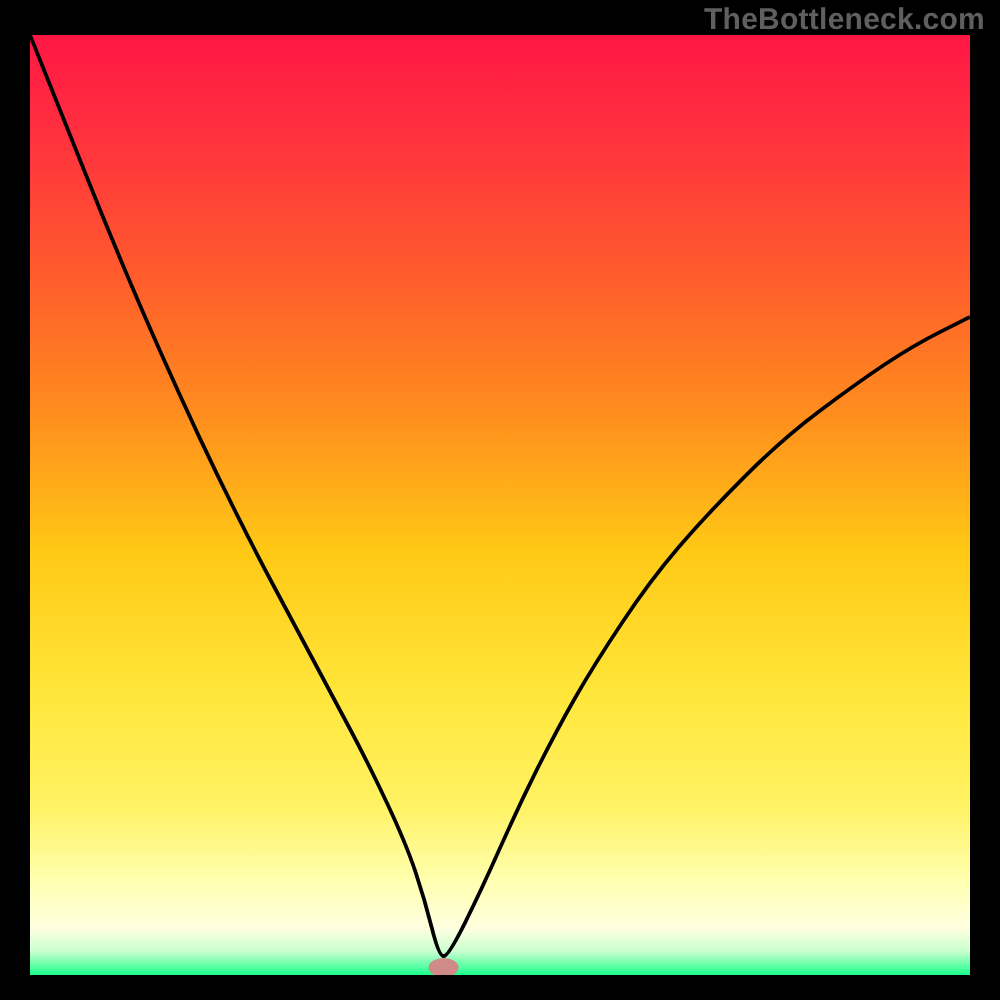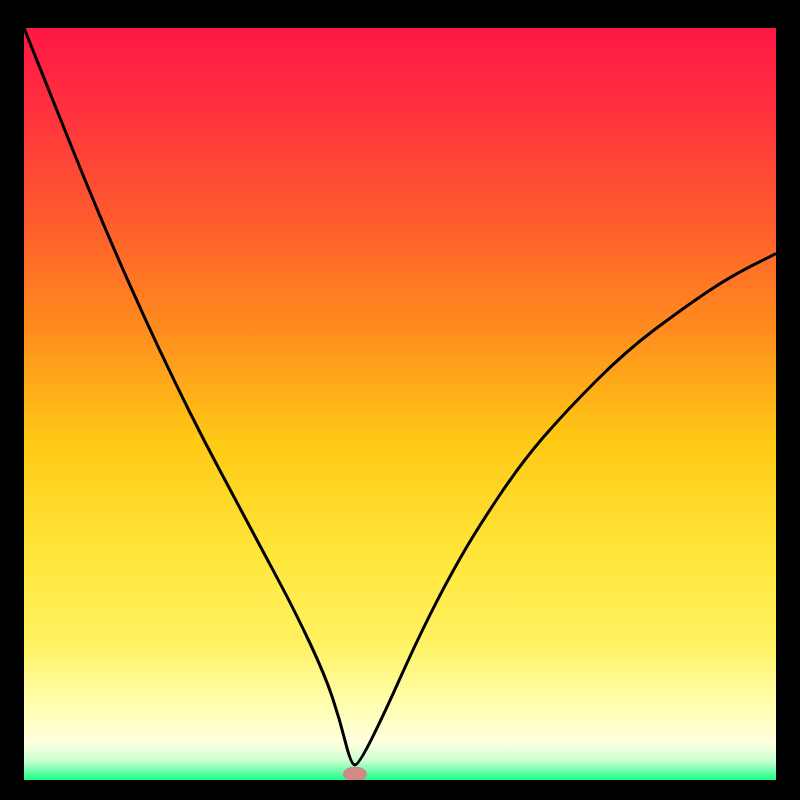--- a/index.html
+++ b/index.html
@@ -37,20 +37,21 @@
   }
   svg {
     display: block;
   }
 </style>
 </head>
 <body>
 
 <div class="frame">
 
+  <div class="watermark">TheBottleneck.com</div>
 
   <div class="plot-outer">
     <svg id="chart-svg" width="752" height="752" viewBox="0 0 752 752">
       <defs>
         <linearGradient id="bg-grad" x1="0" y1="0" x2="0" y2="1">
             <stop offset="0.00%" stop-color="#ff1744"></stop>
             <stop offset="10.00%" stop-color="#ff2f3f"></stop>
             <stop offset="25.00%" stop-color="#ff5a2d"></stop>
             <stop offset="40.00%" stop-color="#ff8c1e"></stop>
             <stop offset="55.00%" stop-color="#ffc915"></stop>

